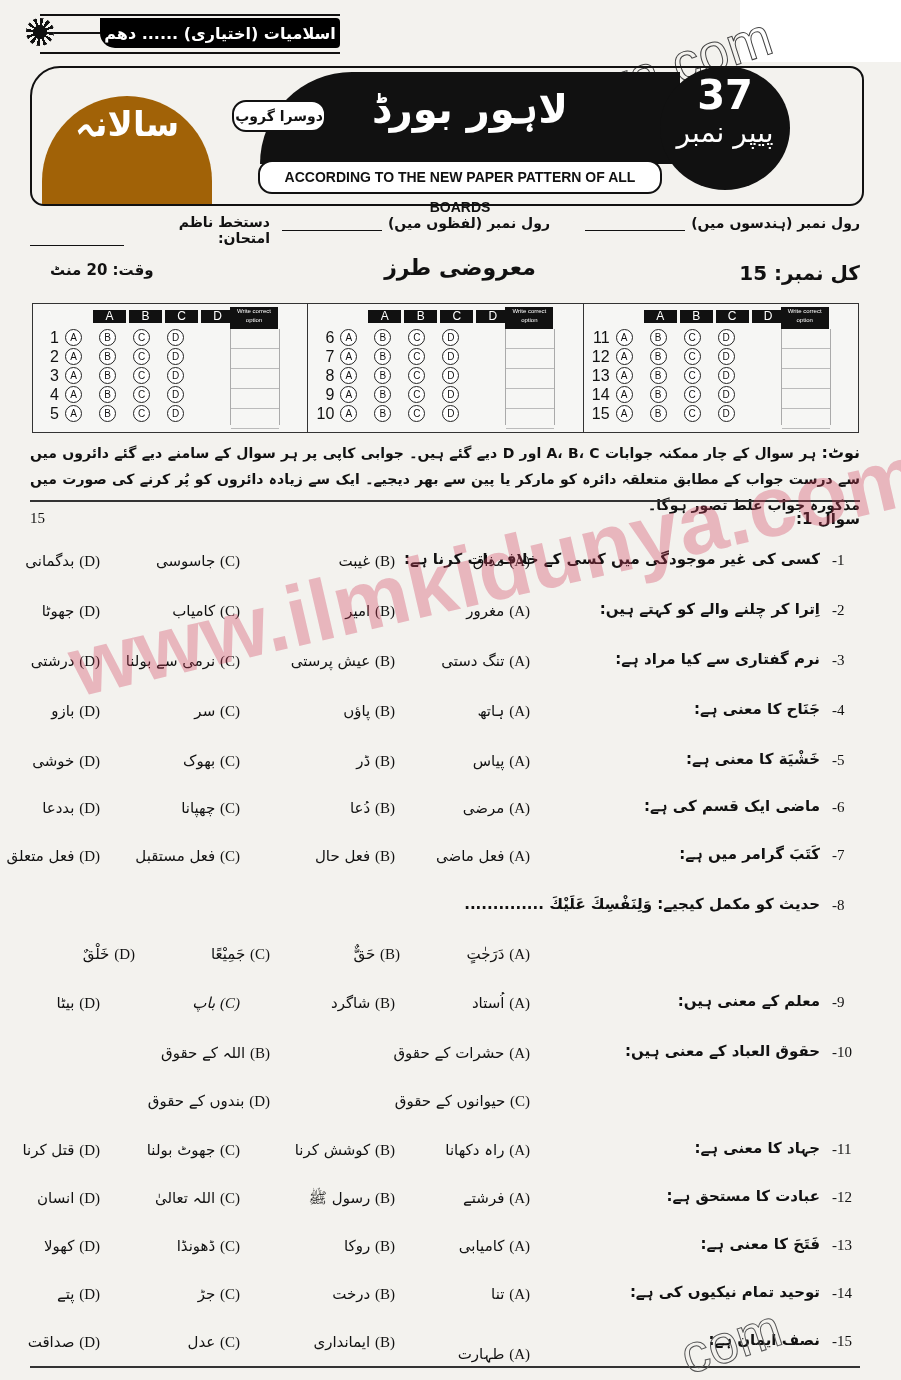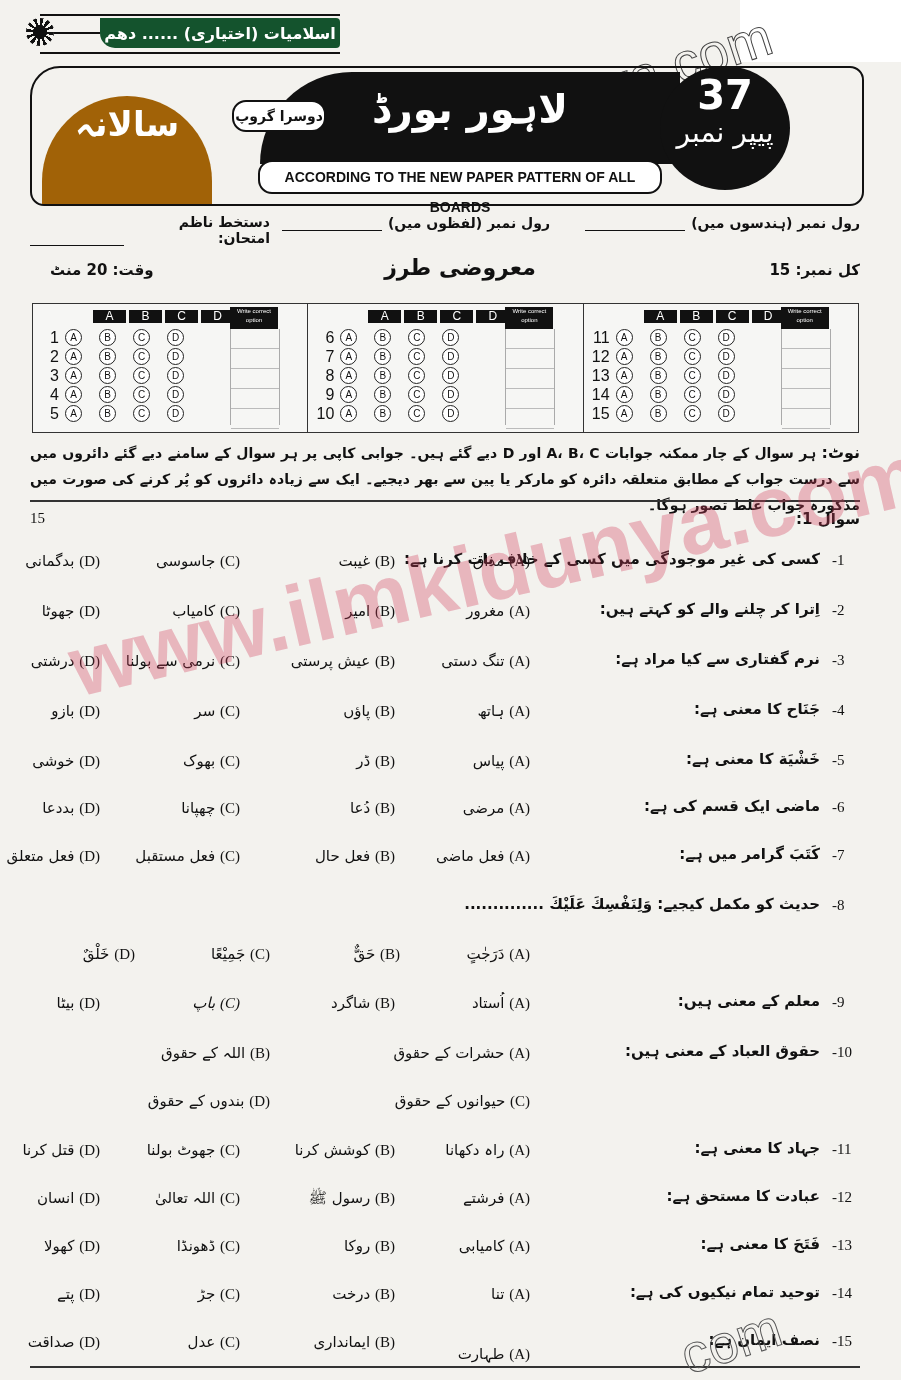--- a/index.html
+++ b/index.html
@@ -1,41 +1,41 @@
 <!DOCTYPE html>
 <html><head>
 <meta charset="utf-8">
 <style>
   html,body{margin:0;padding:0;}
   body{width:901px;height:1380px;background:#f3f2ee;font-family:"DejaVu Sans",sans-serif;color:#111;position:relative;overflow:hidden;}
   .abs{position:absolute;}
   
   .top-strip{left:40px;top:14px;width:300px;height:36px;border-top:2px solid #111;border-bottom:2px solid #111;}
-  .top-pill{left:100px;top:18px;width:240px;height:30px;background:#14532d;color:#fff;border-radius:0 4px 4px 15px;font-size:16px;font-weight:bold;display:flex;align-items:center;justify-content:center;direction:rtl;}
+  .top-pill{left:100px;top:18px;width:240px;height:30px;background:#000000;color:#fff;border-radius:0 4px 4px 15px;font-size:16px;font-weight:bold;display:flex;align-items:center;justify-content:center;direction:rtl;}
   .knot{left:26px;top:18px;width:28px;height:28px;border-radius:50%;background:radial-gradient(circle,#111 35%,transparent 36%),repeating-conic-gradient(#111 0 15deg,transparent 15deg 30deg);}
   .knot-line{left:54px;top:32px;width:46px;height:2px;background:#111;}
   .watermark-top{left:740px;top:0;width:161px;height:62px;background:#fff;}
   
   .banner{left:30px;top:66px;width:830px;height:136px;border:2px solid #111;border-radius:30px 14px 14px 14px;}
   .badge-left{left:42px;top:96px;width:170px;height:108px;background:#a16207;border-radius:90px 90px 0 0;color:#fff;text-align:center;}
   .badge-left .t1{font-size:34px;font-weight:bold;margin-top:8px;direction:rtl;}
   .badge-left .t2{font-size:34px;font-weight:bold;line-height:38px;direction:rtl;}
   .board-band{left:260px;top:72px;width:420px;height:92px;background:#111;border-radius:200px 0 0 0;}
   .board-name{left:330px;top:86px;width:280px;font-size:40px;color:#fff;font-weight:bold;text-align:center;direction:rtl;}
   .group-pill{left:232px;top:100px;width:90px;height:28px;border:2px solid #111;border-radius:14px;background:#fff;font-size:14px;font-weight:bold;text-align:center;line-height:28px;direction:rtl;}
   .pattern-pill{left:258px;top:160px;width:400px;height:30px;border:2px solid #111;border-radius:14px;background:#fff;font-family:"Liberation Sans",sans-serif;font-weight:bold;font-size:14px;line-height:30px;text-align:center;}
   .badge-right{left:660px;top:66px;width:130px;height:124px;border-radius:50%;background:#111;color:#fff;text-align:center;}
   .badge-right .num{font-size:40px;font-weight:bold;margin-top:8px;line-height:42px;}
   .badge-right .lbl{font-size:28px;direction:rtl;}
   
   .fields{left:30px;top:210px;width:830px;height:30px;font-size:14px;font-weight:bold;}
   .field{position:absolute;top:4px;display:flex;align-items:flex-end;gap:6px;direction:rtl;}
   .field .line{display:inline-block;width:100px;border-bottom:1px solid #111;height:16px;}
   .info{left:30px;top:255px;width:830px;height:34px;}
-  .info .marks{position:absolute;right:0;top:6px;font-size:15px;font-weight:bold;direction:rtl;}
+  .info .marks{position:absolute;right:0;top:6px;font-size:20px;font-weight:bold;direction:rtl;}
   .info .title{position:absolute;left:330px;width:200px;top:0;font-size:22px;font-weight:bold;text-align:center;direction:rtl;}
   .info .time{position:absolute;left:20px;top:6px;font-size:15px;font-weight:bold;direction:rtl;}
   
   .grid{left:32px;top:303px;width:825px;height:128px;border:1px solid #333;display:flex;background:#f6f6f4;}
   .gpanel{flex:1;border-right:1px solid #333;position:relative;font-family:"Liberation Sans",sans-serif;}
   .gpanel:last-child{border-right:none;}
   .ghead{position:absolute;top:6px;display:flex;gap:3px;}
   .ghead span{display:inline-block;width:33px;height:13px;background:#111;color:#fff;font-size:12px;text-align:center;line-height:13px;}
   .wco{position:absolute;top:3px;width:48px;height:22px;background:#111;color:#fff;font-size:6px;text-align:center;line-height:9px;}
   .wcobox{position:absolute;top:25px;width:48px;height:96px;border-left:1px solid #aaa;border-right:1px solid #aaa;}

